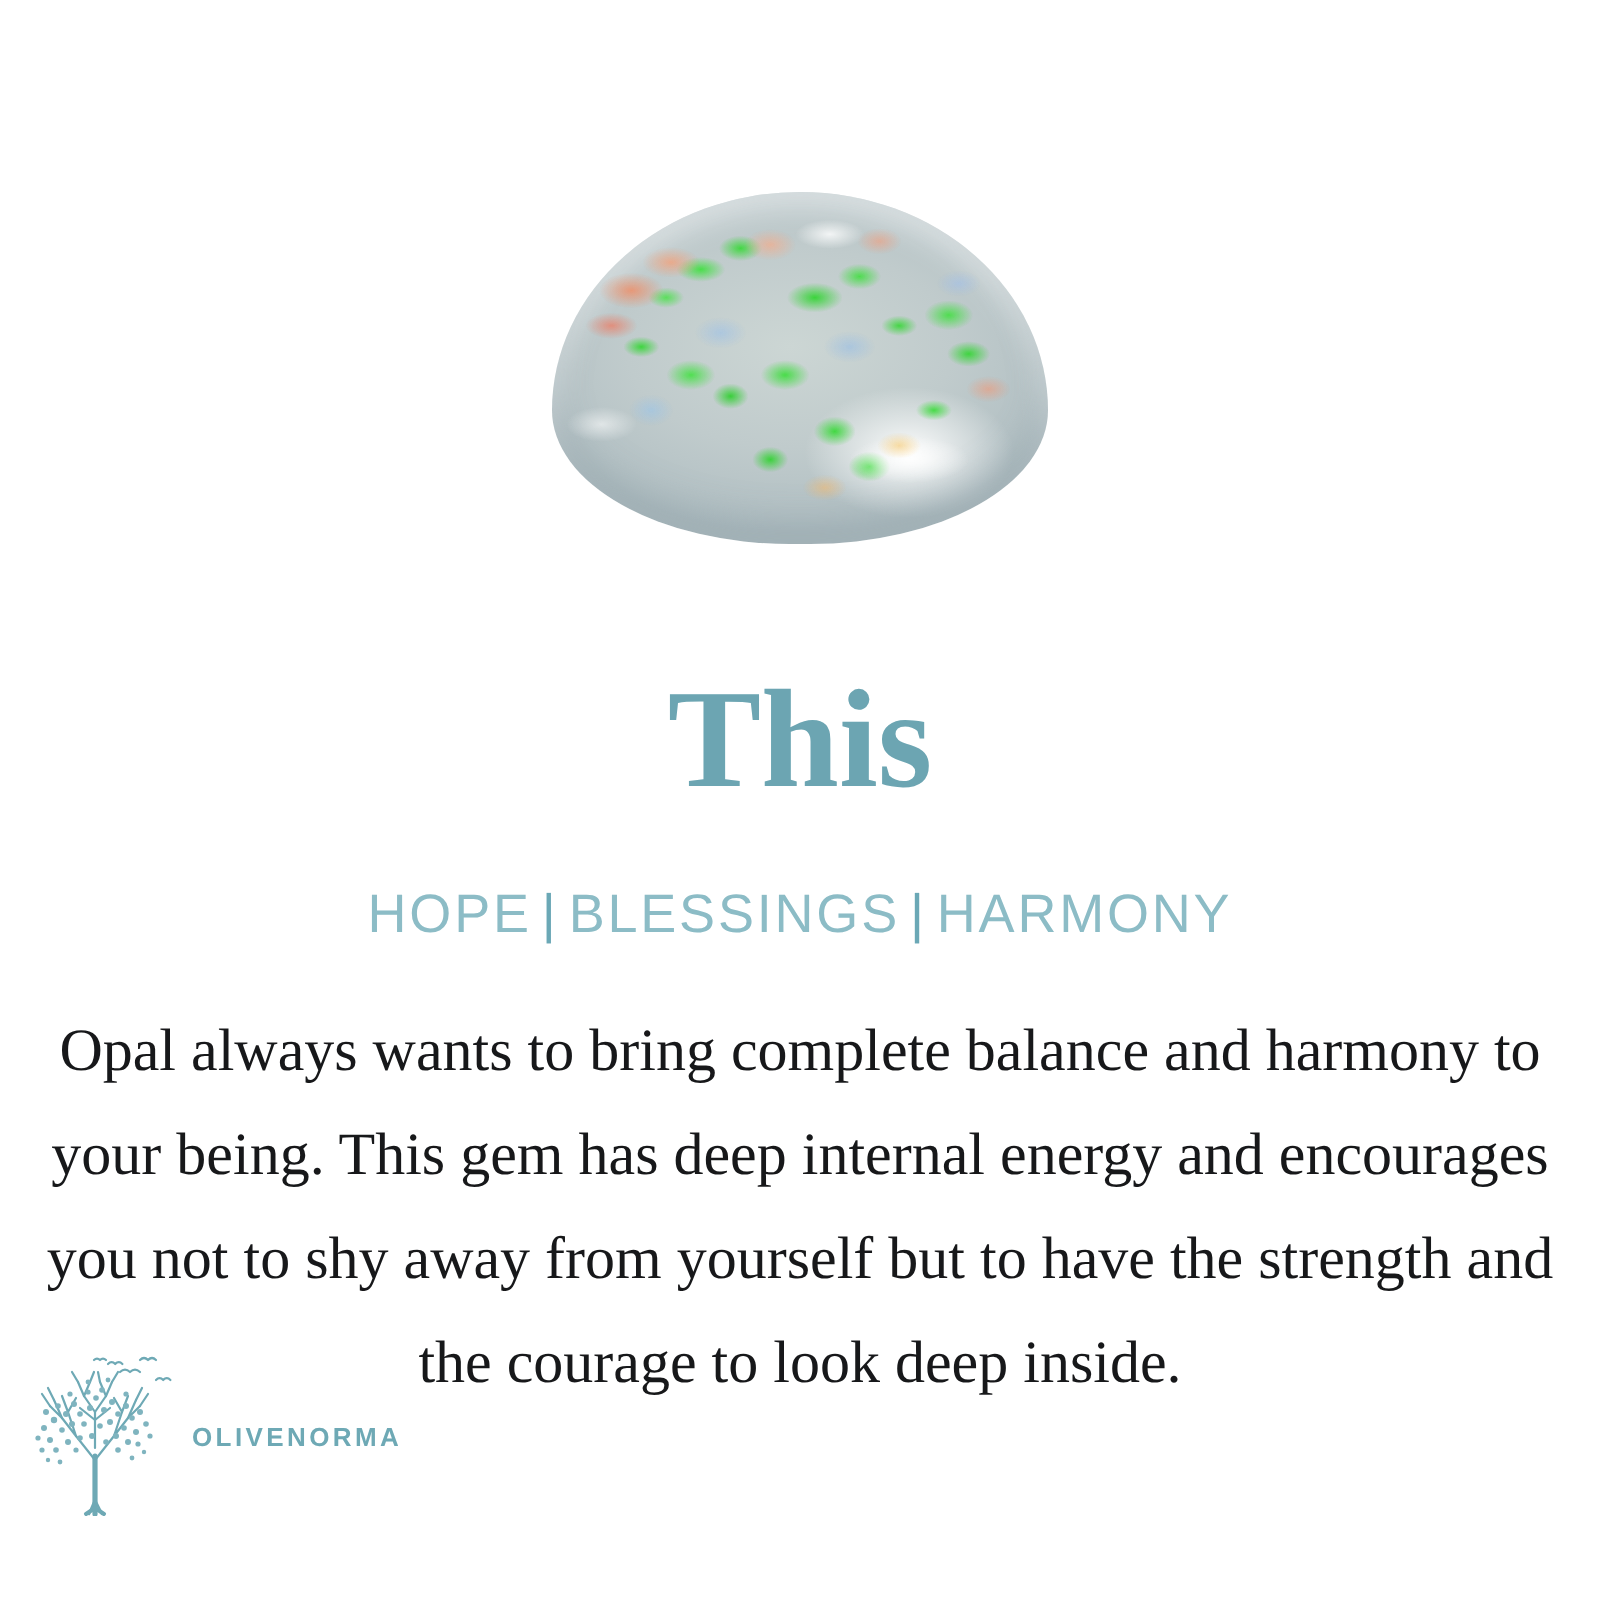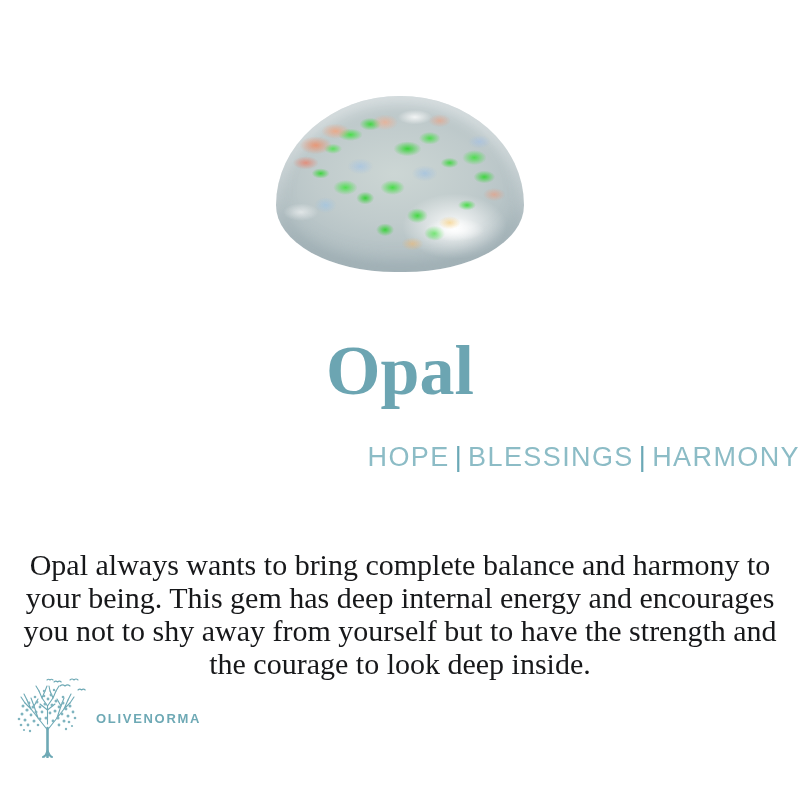--- a/index.html
+++ b/index.html
@@ -116,21 +116,21 @@
     color: #6ca5b2;
     letter-spacing: 0px;
   }
 
   
   .subtitle {
     position: absolute;
     left: 0;
     top: 444px;
     width: 800px;
-    text-align: right;
+    text-align: center;
     font-family: "Liberation Sans", sans-serif;
     font-size: 27px;
     font-weight: 300;
     line-height: 1;
     color: #8cbcc6;
     letter-spacing: 1.4px;
     white-space: nowrap;
   }
   .subtitle .sep {
     color: #6ba8b6;
@@ -140,23 +140,22 @@
   
   .body-copy {
     position: absolute;
     left: 50%;
     transform: translateX(-50%);
     top: 500px;
     width: 772px;
     text-align: center;
     font-family: "Liberation Serif", serif;
     font-size: 30px;
-    line-height: 33px;
+    line-height: 52px;
     color: #17181a;
-    margin-top: 48px;
   }
 
   
   .logo {
     position: absolute;
     left: 0;
     top: 676px;
     width: 800px;
     display: flex;
     flex-direction: row;
@@ -180,21 +179,21 @@
 <body>
 
 <div class="card">
 
   <div class="gem-area">
     <div class="gem-wrap">
       <div class="gem"></div>
     </div>
   </div>
 
-  <div class="title">Opal</div>
+  <div class="title">This</div>
 
   <div class="subtitle">
     <span>HOPE</span><span class="sep">|</span><span>BLESSINGS</span><span class="sep">|</span><span>HARMONY</span>
   </div>
 
   <div class="body-copy">Opal always wants to bring complete balance and harmony to your being. This gem has deep internal energy and encourages you not to shy away from yourself but to have the strength and the courage to look deep inside.</div>
 
   <div class="logo">
     <svg class="logo-mark" viewBox="0 0 96 82">
       <g stroke="#6ea9b5" stroke-width="1.1" fill="none" stroke-linecap="round">

